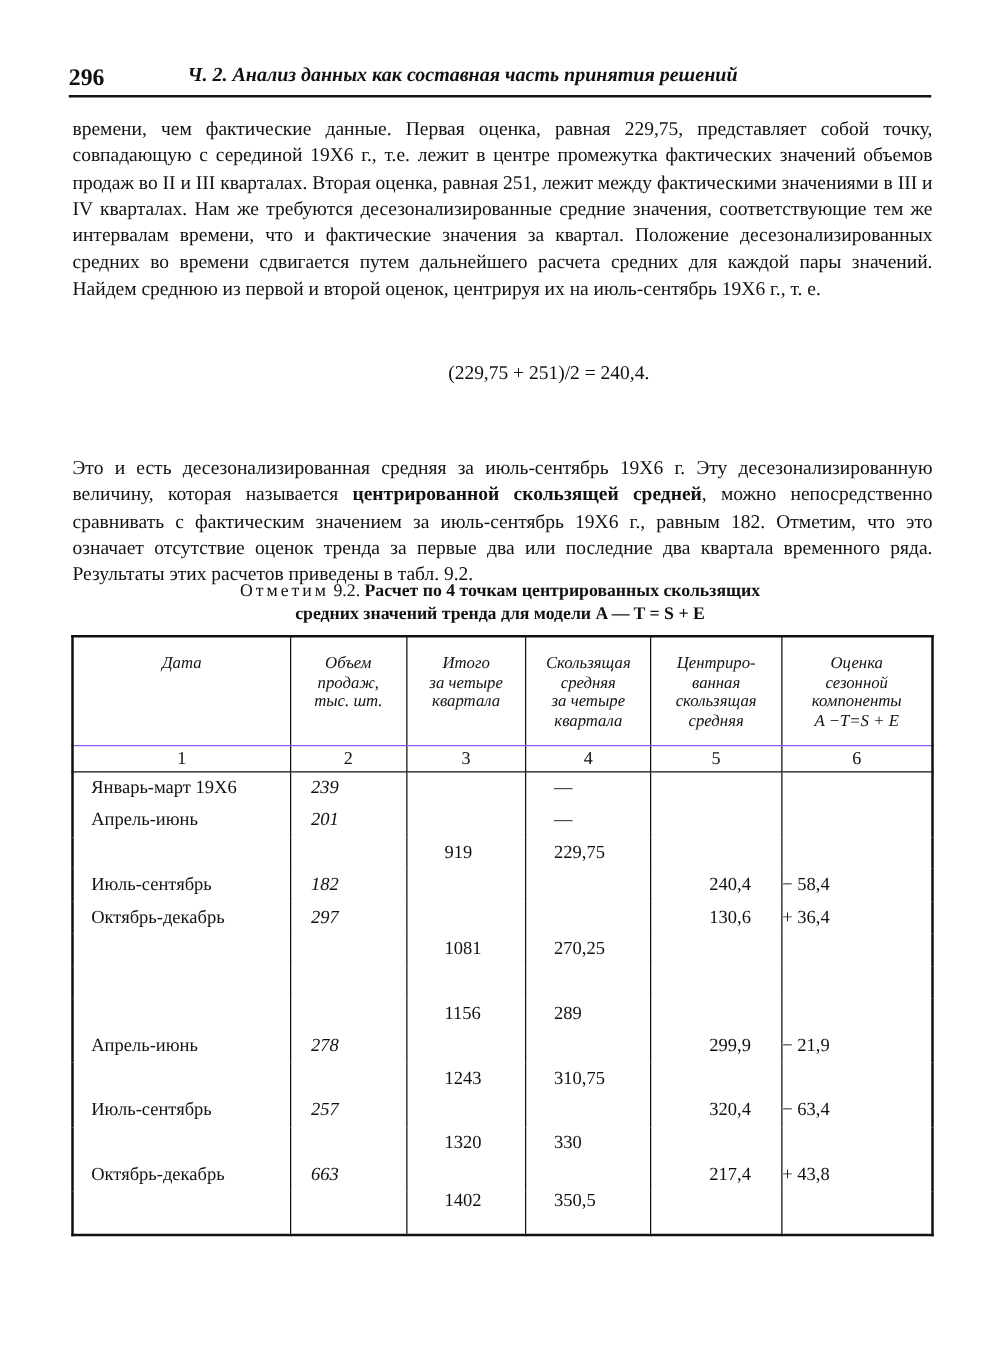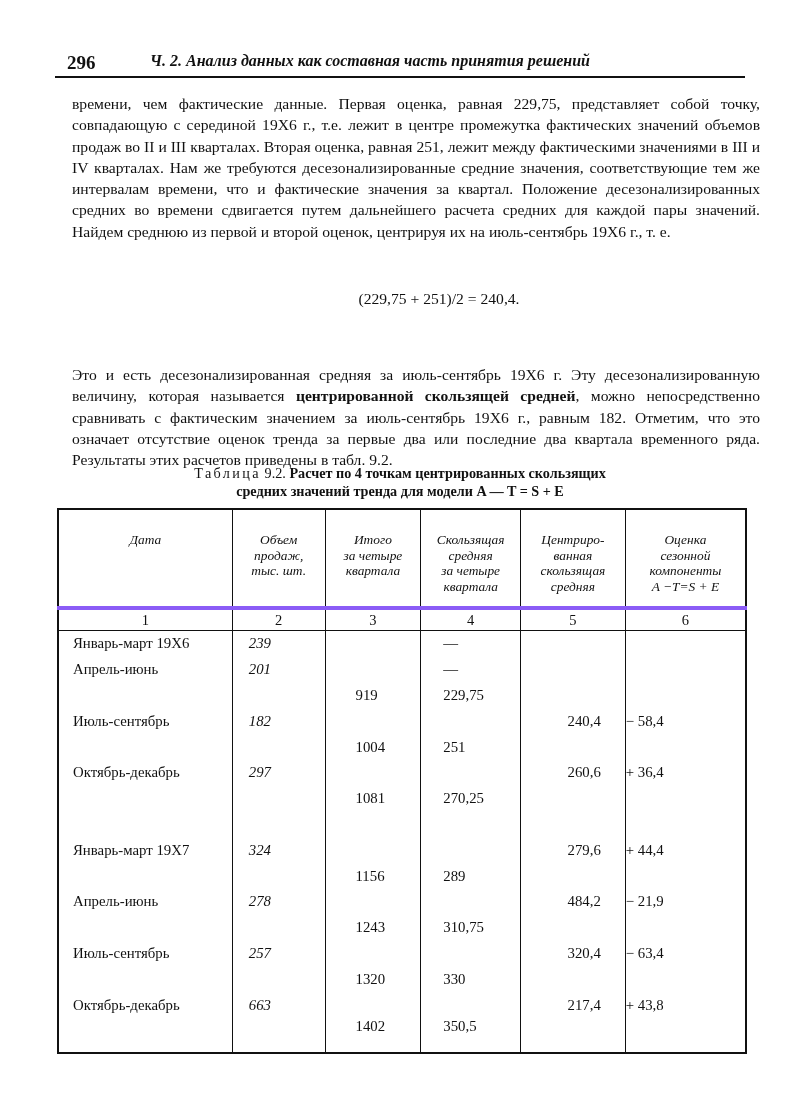--- a/index.html
+++ b/index.html
@@ -1,36 +1,36 @@
 <!DOCTYPE html>
 <html><head>
 <meta charset="utf-8">
 <style>
   html, body { margin: 0; padding: 0; background: #fff; }
   body { width: 800px; height: 1095px; position: relative; overflow: hidden; color: #111;
          font-family: "Liberation Serif", "DejaVu Serif", serif; }
   .header { position: absolute; left: 55px; top: 52px; width: 690px; height: 24px;
             border-bottom: 2px solid #111; }
-  .page-num { position: absolute; left: 12px; top: 0; font-size: 19px; font-weight: bold; }
+  .page-num { position: absolute; left: 0; top: 0; font-size: 19px; font-weight: bold; }
   .running-title { position: absolute; left: 95px; top: 0; font-size: 16px; font-style: italic; font-weight: bold; text-align: center; }
-  .body-text { position: absolute; left: 72px; width: 688px; font-size: 15.6px; line-height: 21.3px;
+  .body-text { position: absolute; left: 58px; width: 688px; font-size: 15.6px; line-height: 21.3px;
                text-align: justify; }
   #para1 { top: 93px; }
   .formula { position: absolute; left: 0; width: 800px; top: 290px; text-align: center; font-size: 15.6px; padding-left: 39px; }
   #para2 { top: 329px; margin-top: 35px; }
   .caption { position: absolute; left: 0; width: 800px; top: 464px; text-align: center;
              font-size: 14.2px; line-height: 18px; font-weight: bold; }
   .caption .lbl { letter-spacing: 2.4px; font-weight: normal; }
   .caption .num { font-weight: normal; }
   table.data { position: absolute; left: 57px; top: 508px; width: 690px; border-collapse: collapse;
                font-size: 14.8px; }
   table.data td, table.data th { border-left: 1px solid #111; border-right: 1px solid #111; padding: 0; }
   table.data { border: 2px solid #111; }
   table.data thead th { font-style: italic; font-weight: normal; font-size: 13.4px; line-height: 15.5px;
-                        vertical-align: top; padding-top: 22px; height: 74px; border-bottom: 4px solid #8b5cf6; margin-left: 48px; }
+                        vertical-align: top; padding-top: 12px; height: 74px; border-bottom: 1px solid #8b5cf6; margin-left: 48px; }
   table.data tr.nums td { text-align: center; height: 20px; border-bottom: 1px solid #111; font-size: 14.5px; }
   col.c1 { width: 175px; } col.c2 { width: 93px; } col.c3 { width: 96px; }
   col.c4 { width: 100px; } col.c5 { width: 105px; } col.c6 { width: 121px; }
   table.data tbody.rows td { height: 25.8px; vertical-align: middle; }
   td.date { padding-left: 14px !important; text-align: left; margin-top: 21px; }
   td.vol { padding-left: 16px !important; font-style: italic; }
   td.tot { padding-left: 30px !important; }
   td.mov { padding-left: 22px !important; }
   td.cen { text-align: right; padding-right: 24px !important; }
   td.sea { padding-right: 34px !important; }
@@ -44,21 +44,21 @@
   <span class="running-title">Ч. 2. Анализ данных как составная часть принятия решений</span>
 </div>
 
 <div class="body-text" id="para1">времени, чем фактические данные. Первая оценка, равная 229,75, представляет собой точку, совпадающую с серединой 19X6 г., т.е. лежит в центре промежутка фактических значений объемов продаж во II и III кварталах. Вторая оценка, равная 251, лежит между фактическими значениями в III и IV кварталах. Нам же требуются десезонализированные средние значения, соответствующие тем же интервалам времени, что и фактические значения за квартал. Положение десезонализированных средних во времени сдвигается путем дальнейшего расчета средних для каждой пары значений. Найдем среднюю из первой и второй оценок, центрируя их на июль-сентябрь 19X6 г., т. е.</div>
 
 <div class="formula">(229,75 + 251)/2 = 240,4.</div>
 
 <div class="body-text" id="para2"><span>Это и есть десезонализированная средняя за июль-сентябрь 19X6 г. Эту десезонализированную величину, которая называется </span><b>центрированной скользящей средней</b><span>, можно непосредственно сравнивать с фактическим значением за июль-сентябрь 19X6 г., равным 182. Отметим, что это означает отсутствие оценок тренда за первые два или последние два квартала временного ряда. Результаты этих расчетов приведены в табл. 9.2.</span></div>
 
 <div class="caption">
-  <div><span class="lbl">Таблица</span> <span class="num">9.2.</span> <span>Расчет по 4 точкам центрированных скользящих</span></div>
+  <div><span class="lbl">Отметим</span> <span class="num">9.2.</span> <span>Расчет по 4 точкам центрированных скользящих</span></div>
   <div>средних значений тренда для модели A — T = S + E</div>
 </div>
 
 <table class="data">
   <colgroup>
       <col class="c1">
       <col class="c2">
       <col class="c3">
       <col class="c4">
       <col class="c5">
@@ -136,73 +136,57 @@
       </tr>
       <tr>
         <td class="date">Июль-сентябрь</td>
         <td class="vol">182</td>
         <td class="tot"></td>
         <td class="mov"></td>
         <td class="cen">240,4</td>
         <td class="sea">− 58,4</td>
       </tr>
       <tr>
-        <td class="date"></td>
-        <td class="vol"></td>
-        <td class="tot">1004</td>
-        <td class="mov">251</td>
-        <td class="cen"></td>
-        <td class="sea"></td>
-      </tr>
-      <tr>
         <td class="date">Октябрь-декабрь</td>
         <td class="vol">297</td>
         <td class="tot"></td>
         <td class="mov"></td>
-        <td class="cen">260,6</td>
+        <td class="cen">130,6</td>
         <td class="sea">+ 36,4</td>
       </tr>
       <tr>
         <td class="date"></td>
         <td class="vol"></td>
         <td class="tot">1081</td>
         <td class="mov">270,25</td>
         <td class="cen"></td>
         <td class="sea"></td>
       </tr>
       <tr>
         <td class="date"></td>
         <td class="vol"></td>
         <td class="tot"></td>
         <td class="mov"></td>
         <td class="cen"></td>
         <td class="sea"></td>
       </tr>
       <tr>
-        <td class="date">Январь-март 19X7</td>
-        <td class="vol">324</td>
-        <td class="tot"></td>
-        <td class="mov"></td>
-        <td class="cen">279,6</td>
-        <td class="sea">+ 44,4</td>
-      </tr>
-      <tr>
         <td class="date"></td>
         <td class="vol"></td>
         <td class="tot">1156</td>
         <td class="mov">289</td>
         <td class="cen"></td>
         <td class="sea"></td>
       </tr>
       <tr>
         <td class="date">Апрель-июнь</td>
         <td class="vol">278</td>
         <td class="tot"></td>
         <td class="mov"></td>
-        <td class="cen">484,2</td>
+        <td class="cen">299,9</td>
         <td class="sea">− 21,9</td>
       </tr>
       <tr>
         <td class="date"></td>
         <td class="vol"></td>
         <td class="tot">1243</td>
         <td class="mov">310,75</td>
         <td class="cen"></td>
         <td class="sea"></td>
       </tr>

